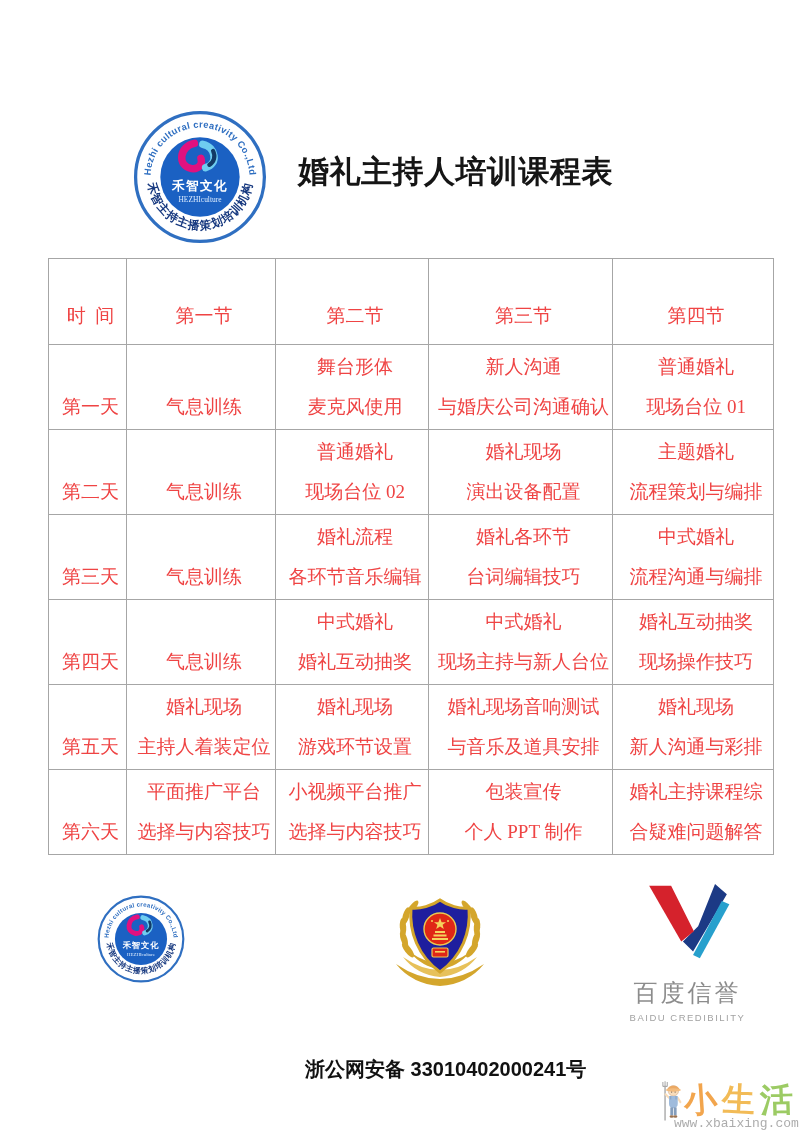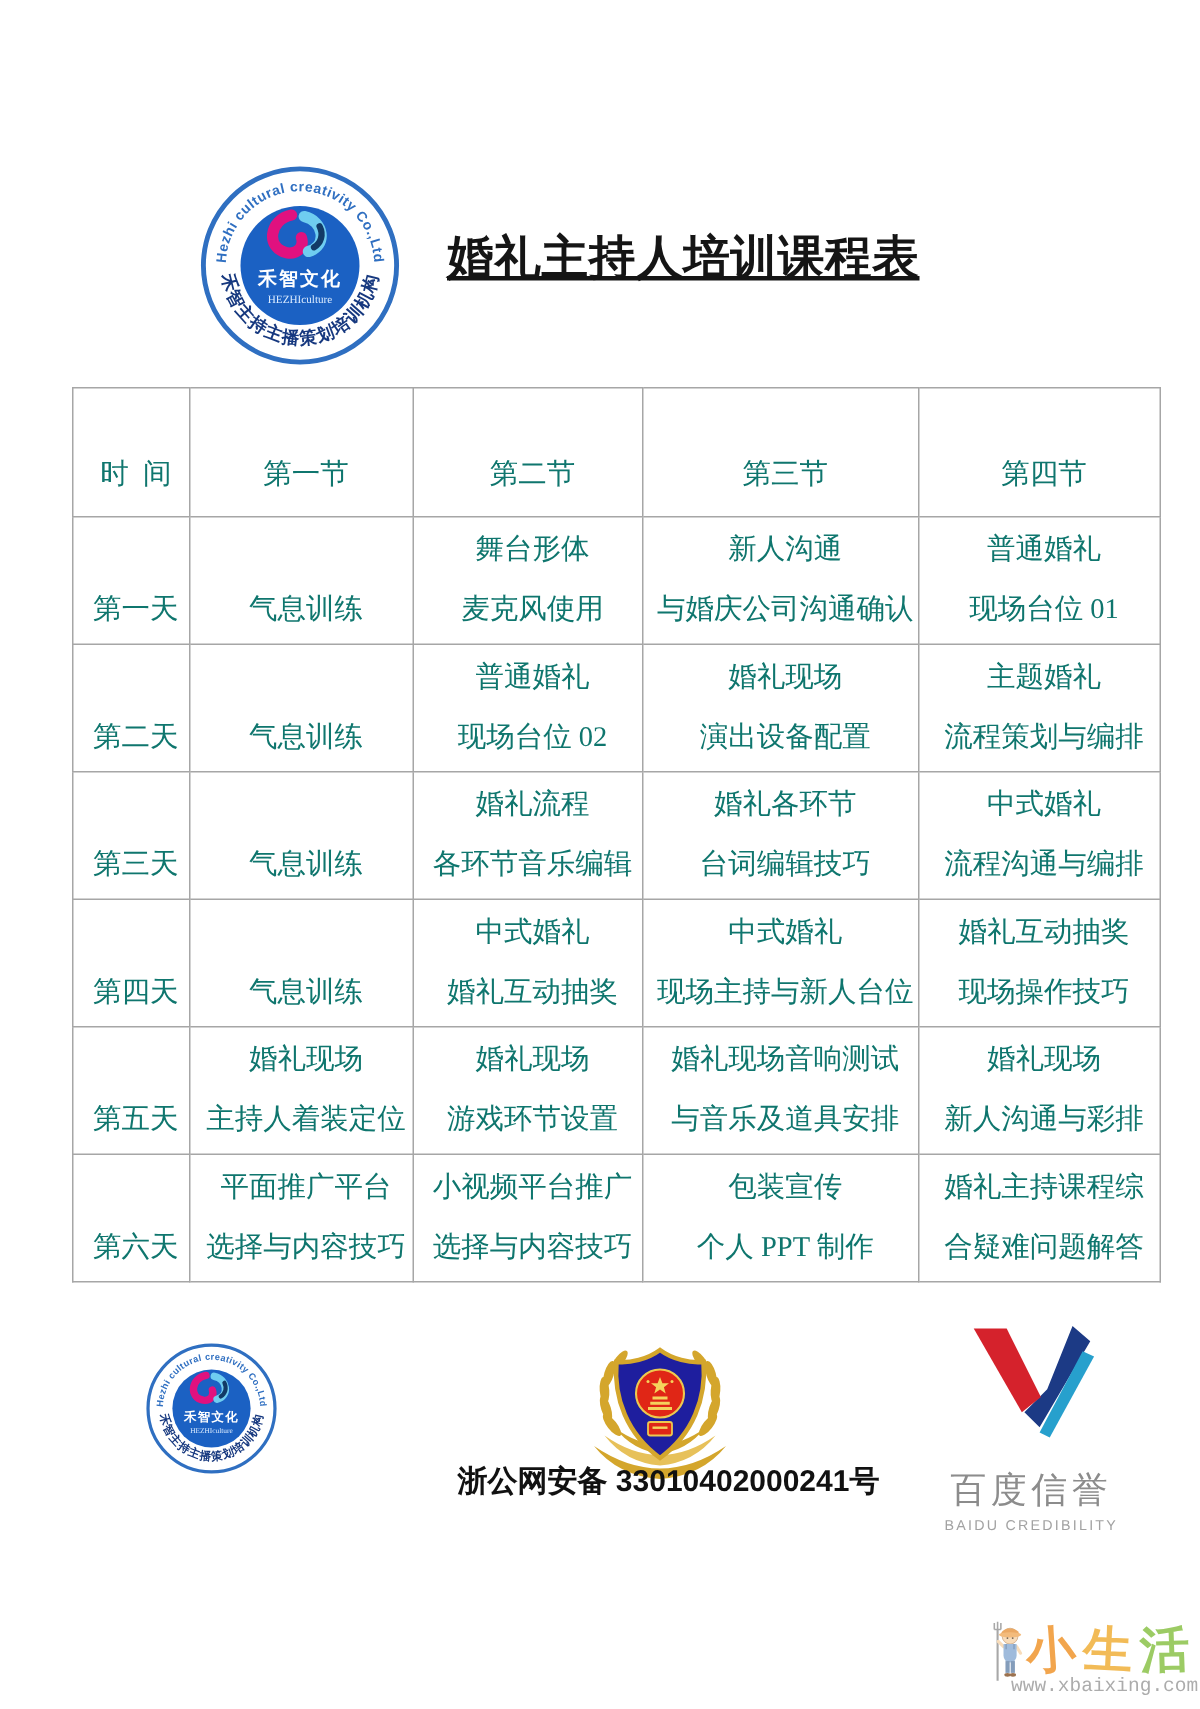--- a/index.html
+++ b/index.html
@@ -4,39 +4,39 @@
 <style>
   html,body{margin:0;padding:0;background:#ffffff;}
   .page{position:relative;width:800px;height:1139px;background:#ffffff;overflow:hidden;
         font-family:"Liberation Serif","DejaVu Serif",serif;color:#2e2e2e;}
 
   
   .logo-large{position:absolute;left:130px;top:107px;width:140px;height:140px;}
   .logo-small{position:absolute;left:95px;top:893px;width:92px;height:92px;}
   .page-title{position:absolute;left:298px;top:151px;width:320px;
               font-size:31px;font-weight:bold;color:#151515;letter-spacing:0.5px;
-              font-family:"Liberation Serif","DejaVu Serif",serif;white-space:nowrap;text-decoration:underline;}
+              font-family:"Liberation Serif","DejaVu Serif",serif;white-space:nowrap;}
 
   
   .schedule{position:absolute;left:48px;top:258px;}
   table{border-collapse:collapse;table-layout:fixed;width:725px;
         font-family:"Liberation Serif","DejaVu Serif",serif;}
   td{border:1px solid #a6a6a6;text-align:center;vertical-align:bottom;
-     font-size:19px;color:#0f766e;padding:0 2px 13px 8px;overflow:visible;}
+     font-size:19px;color:#ef4444;padding:0 2px 13px 8px;overflow:visible;}
   thead tr{height:86px;}
   tbody tr{height:85px;}
   thead td{padding-bottom:15px;white-space:pre;}
   .ln{line-height:19px;white-space:pre;}
   .ln.gap{margin-top:21px;}
 
   
   .copyright{position:absolute;left:32px;top:1001px;font-size:18px;font-weight:bold;color:#1a1a1a;
              font-family:"Liberation Sans","DejaVu Sans",sans-serif;white-space:nowrap;}
   .badge{position:absolute;left:390px;top:896px;width:100px;height:94px;}
-  .beian{position:absolute;left:305px;top:974px;width:270px;text-align:center;
+  .beian{position:absolute;left:305px;top:1056px;width:270px;text-align:center;
          font-size:20px;font-weight:bold;color:#111111;
          font-family:"Liberation Sans","DejaVu Sans",sans-serif;white-space:nowrap;}
   .baidu{position:absolute;left:610px;top:884px;width:155px;text-align:center;
          font-family:"Liberation Sans","DejaVu Sans",sans-serif;}
   .baidu svg{width:92px;height:76px;display:block;margin:0 auto;}
   .baidu-title{font-size:24px;letter-spacing:3px;margin-top:17px;color:#8c8c8c;white-space:nowrap;}
   .baidu-sub{font-size:9.5px;letter-spacing:1.5px;margin-top:3px;color:#a2a2a2;white-space:nowrap;}
   .baidu-cap{font-size:21px;letter-spacing:2px;margin-top:6px;color:#6e6e6e;white-space:nowrap;}
 
   

